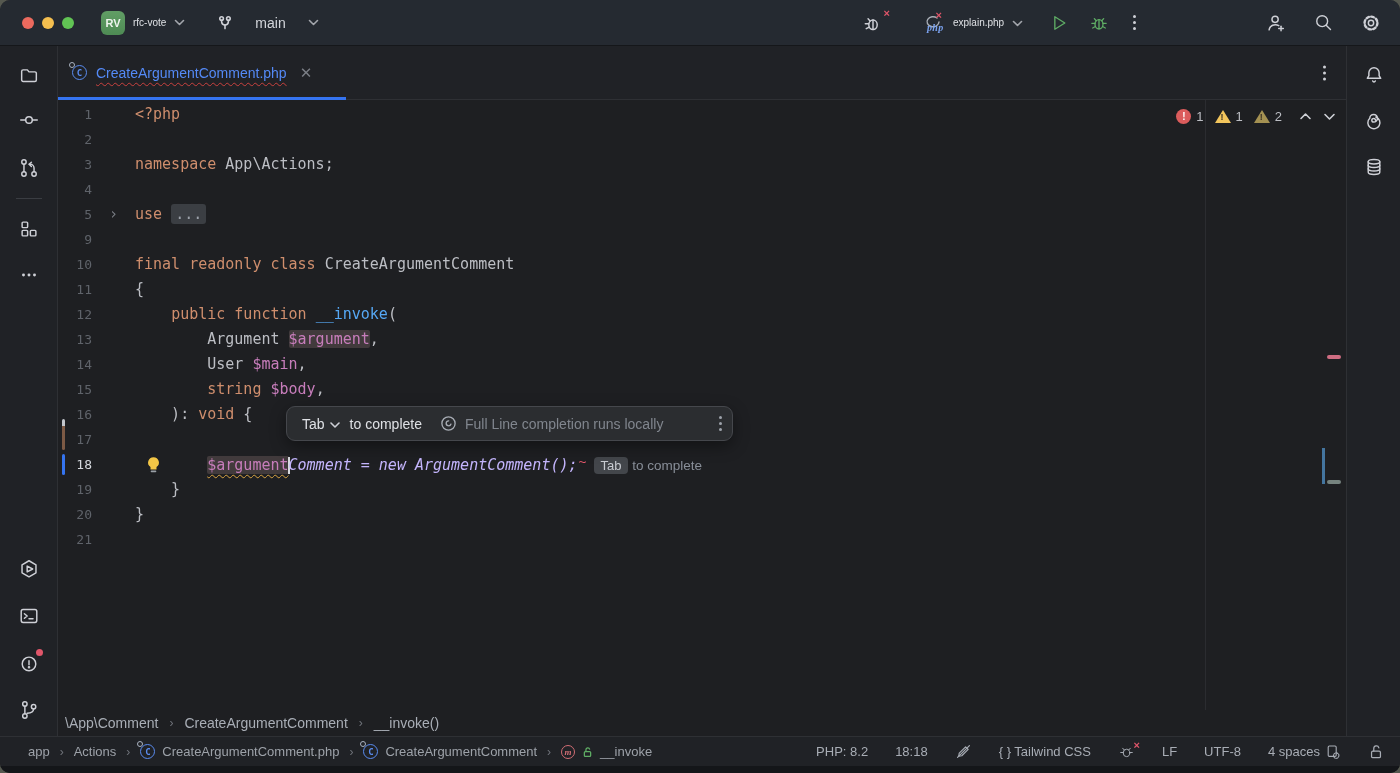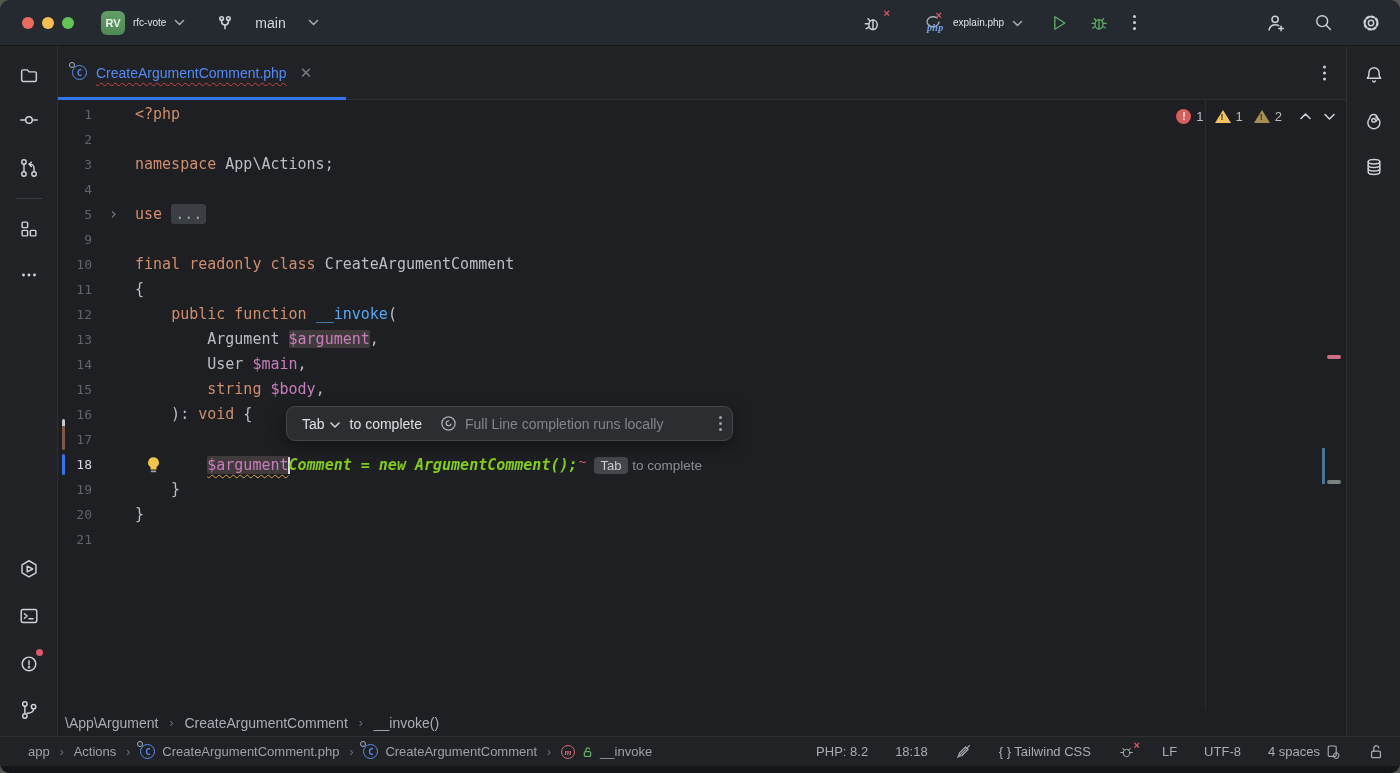--- a/index.html
+++ b/index.html
@@ -57,21 +57,21 @@
   .cline { position:relative; height:25px; line-height:25px; white-space:pre; display:flex; }
   .ln { width:34px; text-align:right; color:#5f636a; font-size:13px; flex:none; }
   .cline.active .ln { color:#d5d8de; }
   .gut { width:43px; flex:none; text-align:center; color:#7a7e85; font-size:13px; }
   .gut.fold { font-size:15px; }
   .ctext { flex:none; }
   .seg.kw { color:#cf8e6d;margin-top:26px; }
   .seg.txt { color:#bcbec4; }
   .seg.var { color:#c77dbb; }
   .seg.fn { color:#56a8f5; }
-  .seg.ghost { color:#84cc16; font-style:italic;font-weight:bold; }
+  .seg.ghost { color:#c4b5fd; font-style:italic; }
   .seg.hint { color:#888e98; font-family:"Liberation Sans",sans-serif; font-size:13.5px; }
   .seg.hl { background:#413a3c; border-radius:2px; }
   .seg.warn { text-decoration:underline wavy #d9a343; text-decoration-thickness:1px; text-underline-offset:4px; }
   .seg.foldbox { background:#3b3e43; color:#9da2ab; border-radius:3px; padding:1px 4px; }
   .seg.caret { display:inline-block; width:2px; height:17px; background:#d8dade; vertical-align:middle; margin:0 -1px; }
   .seg.redsq { display:inline-block; width:12px; height:18px; position:relative; }
   .seg.redsq::after { content:'~'; position:absolute; left:1px; bottom:-4px; color:#e0566a; font-size:13px; }
   .seg.tabbadge { background:#43464b; color:#c8cbd1; border-radius:4px; padding:1px 7px; margin-left:4px; font-family:"Liberation Sans",sans-serif; font-size:13px; }
   .bulb { position:absolute; left:88px; top:4px; }
   .bar { position:absolute; left:4px; width:3px; border-radius:3px; }
@@ -361,21 +361,21 @@
               <i style="background:#9da2ab"></i>
             </span>
         </div>
 
         <span class="stripe-error"></span>
         <span class="stripe-caret"></span>
         <span class="stripe-gray"></span>
       </div>
 
       <div class="sticky">
-        <span>\App\Argument</span>
+        <span>\App\Comment</span>
         <span class="sep">›</span>
         <span>CreateArgumentComment</span>
         <span class="sep">›</span>
         <span>__invoke()</span>
       </div>
     </div>
 
     <div class="rail rail-right">
       <span class="ribtn">
         <svg class="ic" width="22" height="22" viewBox="0 0 24 24">

